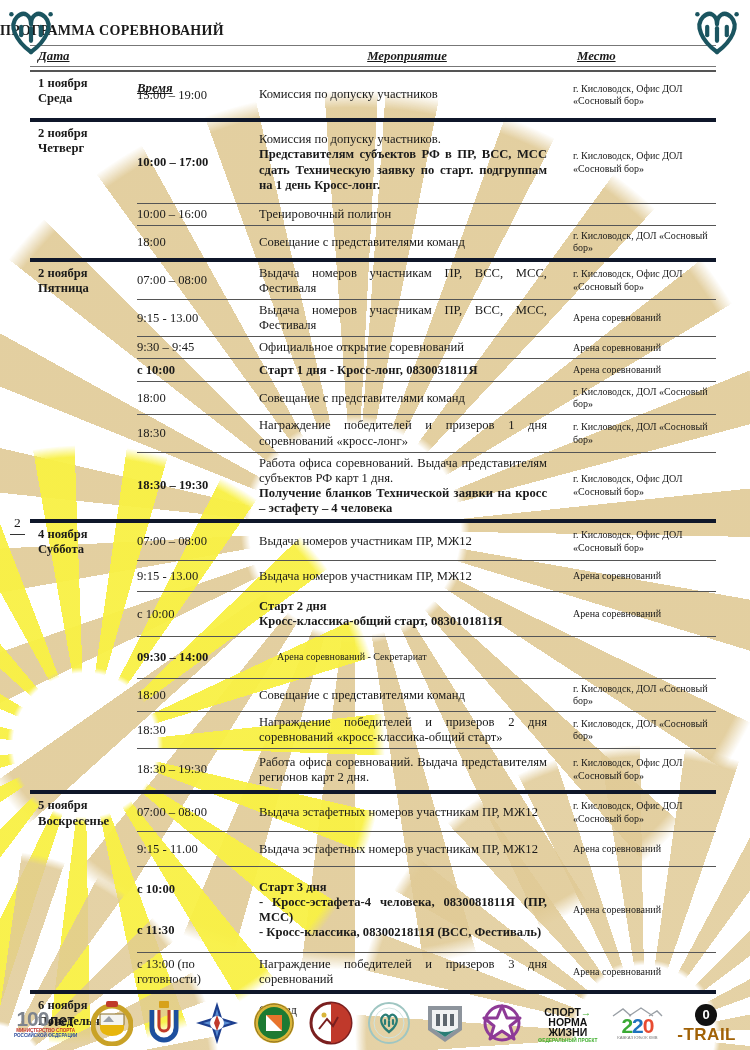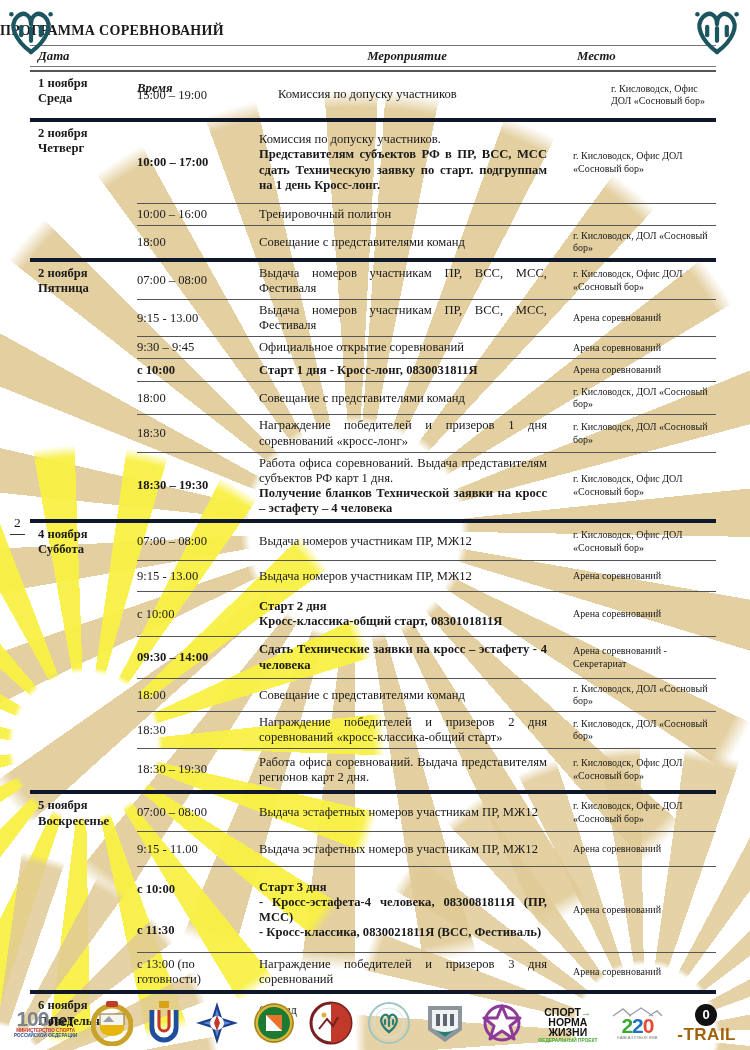--- a/index.html
+++ b/index.html
@@ -30,21 +30,21 @@
   .corner-logo { position:absolute; top:3px; width:58px; height:56px; }
   .corner-logo.left { left:2px; } .corner-logo.right { right:4px; }
   .doc-title {
     text-align:left; font-weight:bold; font-size:14px;
     padding-top:23px; letter-spacing:0.3px;
   }
   .table-wrap { margin:6px 34px 0 30px; }
   .head-row {
     display:flex; border-top:1.5px solid #777; border-bottom:1px solid #777;
     font-weight:bold; font-style:italic; font-size:12.8px;
-    padding:3px 0 2px 0; height:22px;
+    padding:3px 0 2px 0; height:22px;text-decoration:underline;
   }
   .hc-date { width:107px; padding-left:8px; }
   .hc-time { width:122px;margin-top:32px; }
   .hc-event{ width:296px; text-align:center; }
   .hc-place{ flex:1; padding-left:22px; }
   .groups { border-top:2.5px solid #555; margin-top:3px; }
   .day-group { display:flex; border-top:4px solid #0f172a; }
   .day-group:first-child { border-top:none; }
   .date-cell {
     width:107px; flex:none; font-weight:bold; font-size:12.6px;
@@ -144,21 +144,21 @@
       </div>
 
       <div class="groups">
 
         <div class="day-group">
           <div class="date-cell">
             <span>1 ноября</span>
             <span>Среда</span>
           </div>
           <div class="rows">
-            <div class="event-row" style="min-height:46px;gap:19px;">
+            <div class="event-row" style="min-height:46px;">
               <div class="time-cell">15:00 – 19:00</div>
               <div class="event-cell">Комиссия по допуску участников</div>
               <div class="place-cell">г. Кисловодск, Офис ДОЛ «Сосновый бор»</div>
             </div>
           </div>
         </div>
 
         <div class="day-group">
           <div class="date-cell">
             <span>2 ноября</span>
@@ -252,21 +252,20 @@
             <div class="event-row" style="min-height:45px;">
               <div class="time-cell">с 10:00</div>
               <div class="event-cell">
                 <span class="blk b">Старт 2 дня</span>
                 <span class="blk b">Кросс-классика-общий старт, 0830101811Я</span>
               </div>
               <div class="place-cell">Арена соревнований</div>
             </div>
             <div class="event-row" style="min-height:42px;">
               <div class="time-cell b">09:30 – 14:00</div>
-              <div class="event-cell b">Сдать Технические заявки на кросс – эстафету - 4 человека</div>
               <div class="place-cell">Арена соревнований - Секретариат</div>
             </div>
             <div class="event-row" style="min-height:33px;">
               <div class="time-cell">18:00</div>
               <div class="event-cell">Совещание с представителями команд</div>
               <div class="place-cell">г. Кисловодск, ДОЛ «Сосновый бор»</div>
             </div>
             <div class="event-row" style="min-height:37px;">
               <div class="time-cell">18:30</div>
               <div class="event-cell">Награждение победителей и призеров 2 дня соревнований «кросс-классика-общий старт»</div>

